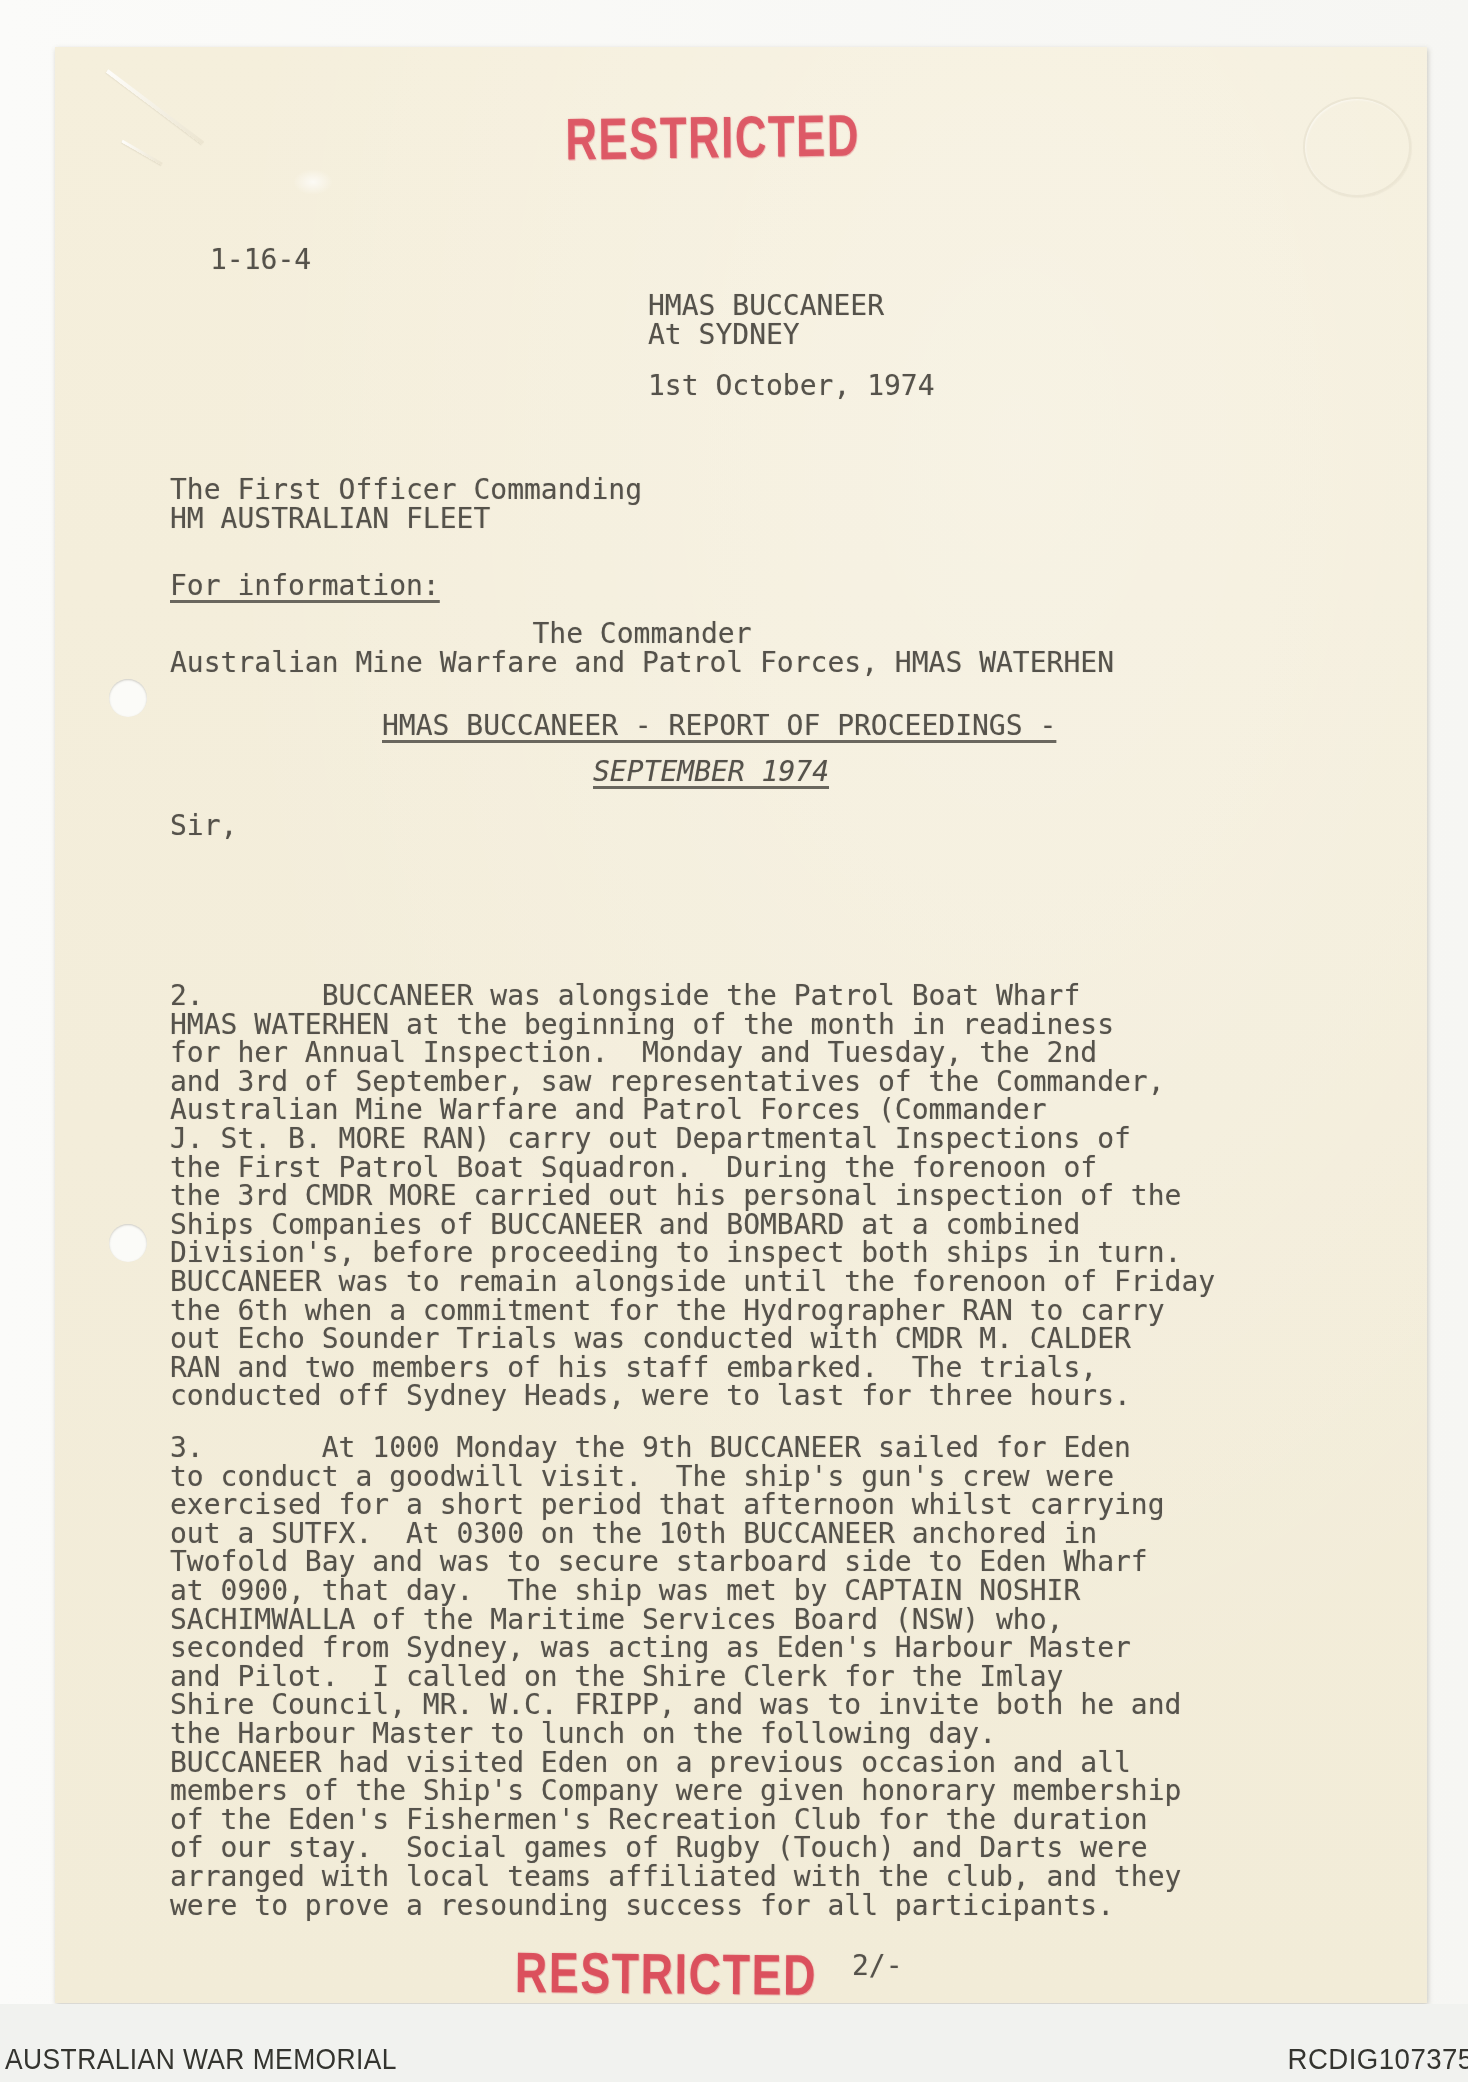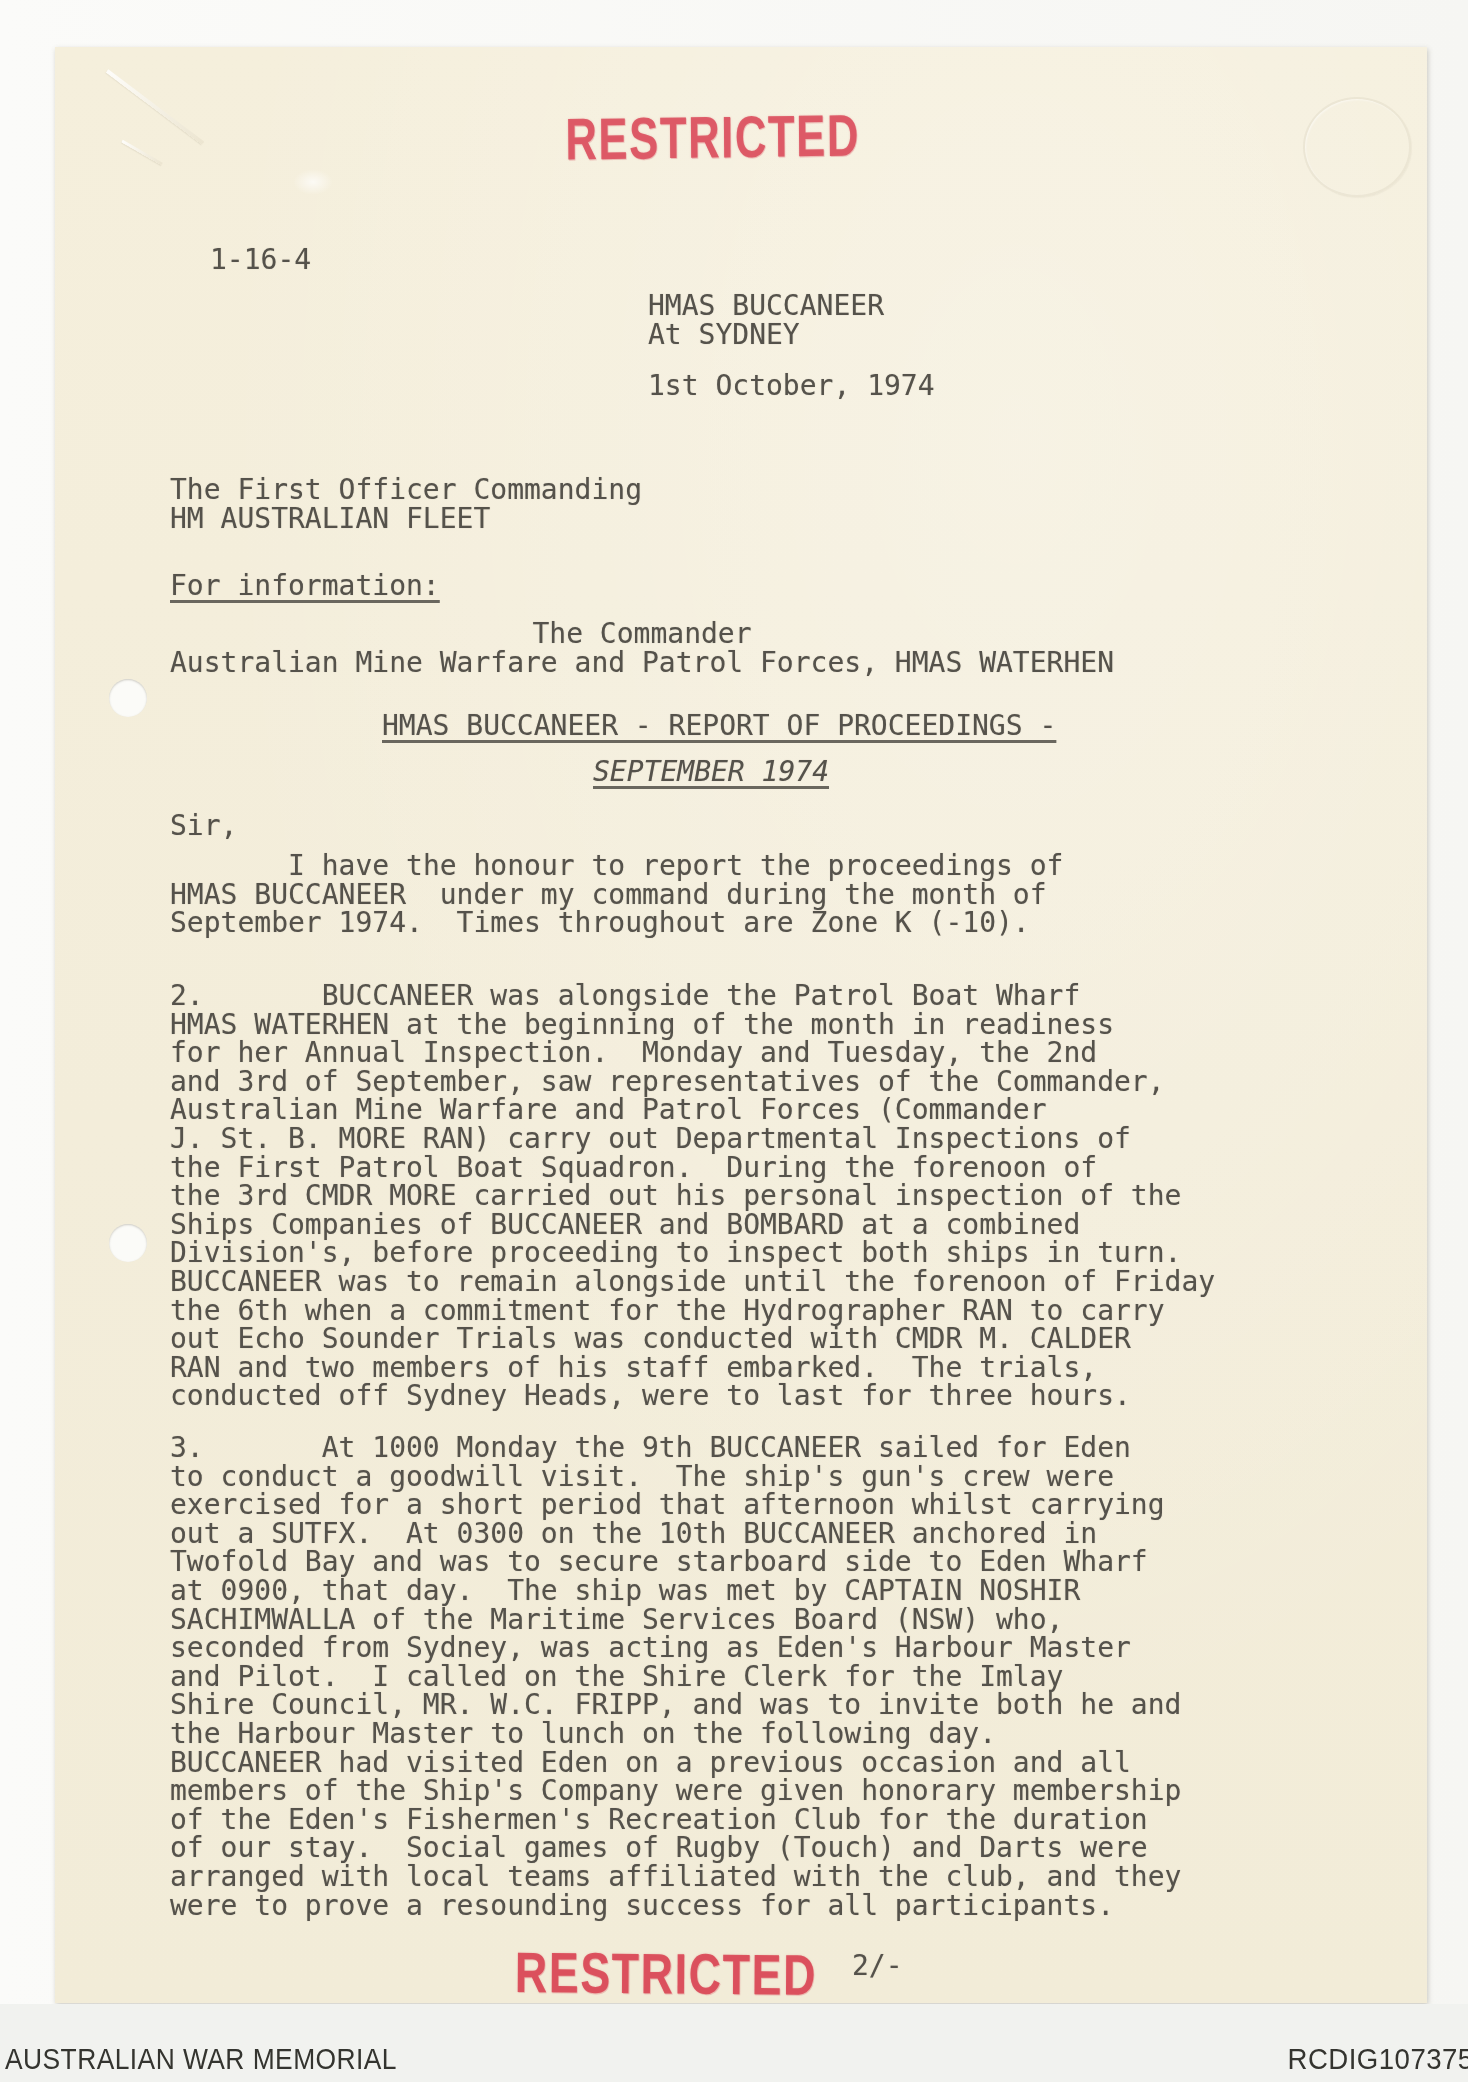--- a/index.html
+++ b/index.html
@@ -114,23 +114,20 @@
     <div class="typew" style="left:115px; top:525px;"><span class="u">For information:</span></div>
 
     <div class="typew" style="left:115px; top:573px;text-align:center;"><span>The Commander</span><br><span>Australian Mine Warfare and Patrol Forces, HMAS WATERHEN</span></div>
 
     <div class="typew" style="left:327px; top:665px;"><span class="u">HMAS BUCCANEER - REPORT OF PROCEEDINGS -</span></div>
 
     <div class="typew" style="left:538px; top:711px;font-style:italic;"><span class="u">SEPTEMBER 1974</span></div>
 
     <div class="typew" style="left:115px; top:765px;">Sir,</div>
 
-    <div class="typew" style="left:115px; top:805px; width:1110px;">       I have the honour to report the proceedings of
-HMAS BUCCANEER  under my command during the month of
-September 1974.  Times throughout are Zone K (-10).</div>
 
     <div class="typew" style="left:115px; top:935px; width:1110px;">2.       BUCCANEER was alongside the Patrol Boat Wharf
 HMAS WATERHEN at the beginning of the month in readiness
 for her Annual Inspection.  Monday and Tuesday, the 2nd
 and 3rd of September, saw representatives of the Commander,
 Australian Mine Warfare and Patrol Forces (Commander
 J. St. B. MORE RAN) carry out Departmental Inspections of
 the First Patrol Boat Squadron.  During the forenoon of
 the 3rd CMDR MORE carried out his personal inspection of the
 Ships Companies of BUCCANEER and BOMBARD at a combined

